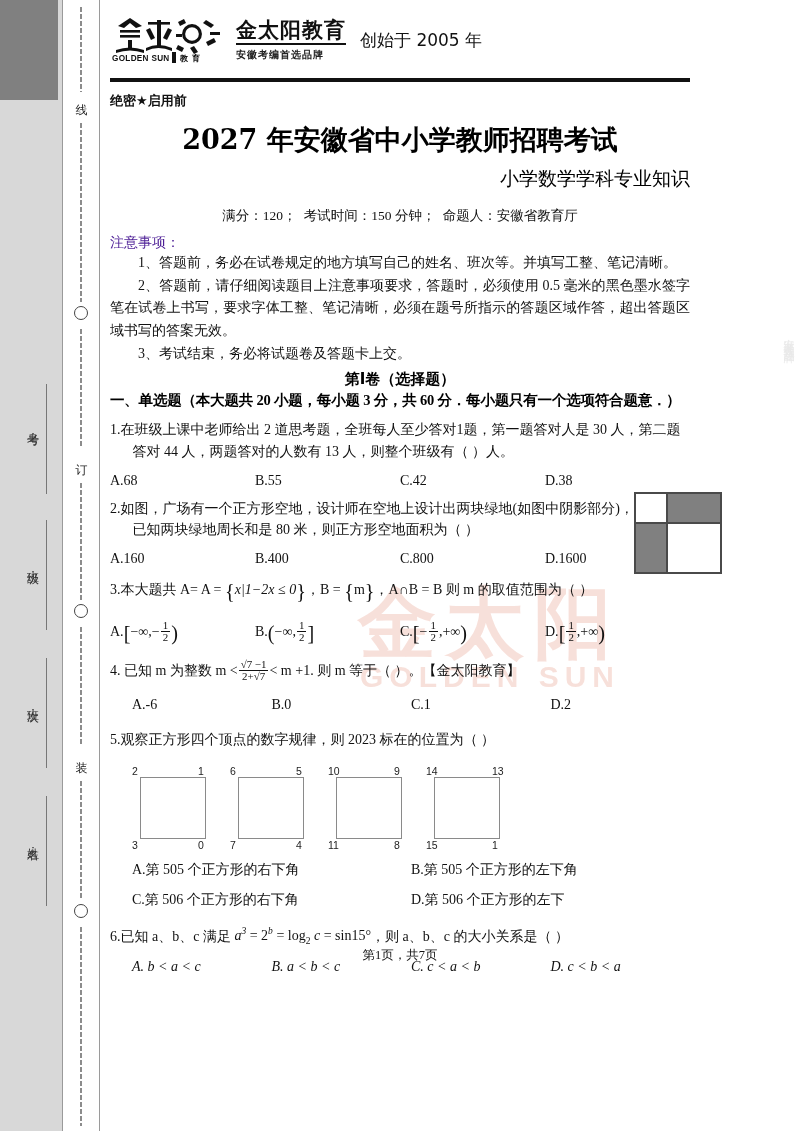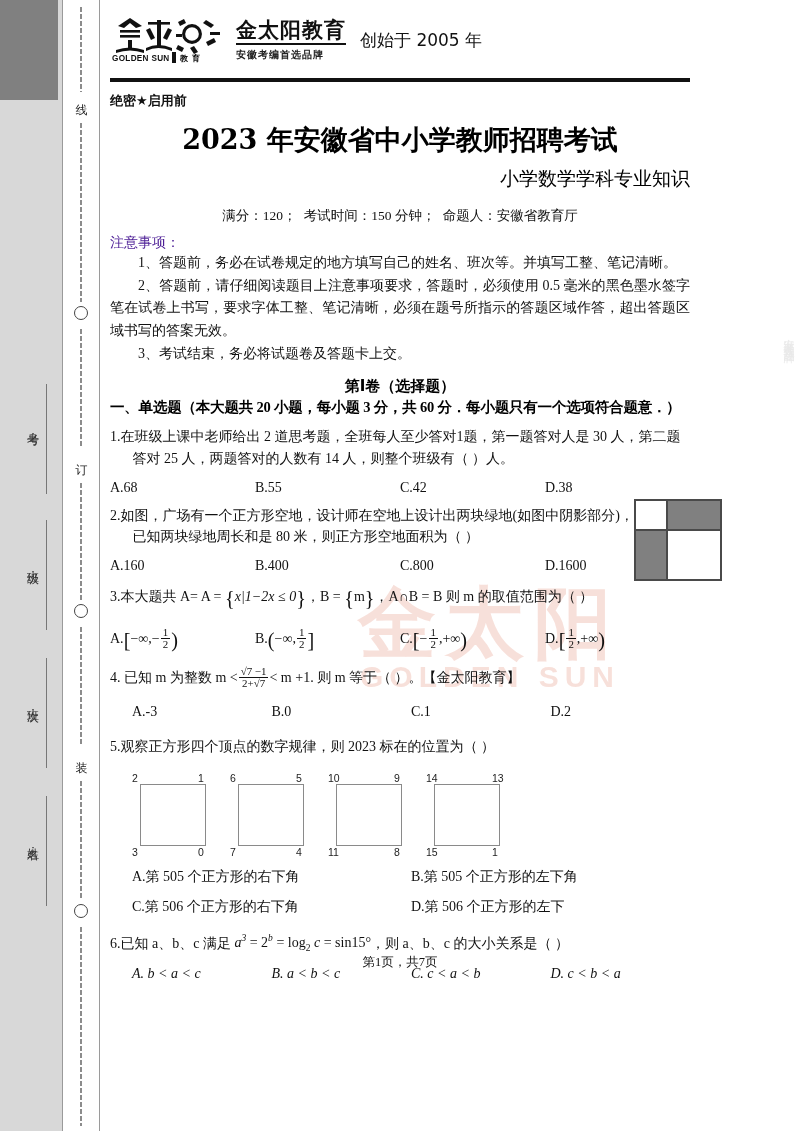--- a/index.html
+++ b/index.html
@@ -121,21 +121,21 @@
   .exam-meta span { margin: 0 2px; }
 
   .notice-title { font-size: 14px; color: #4c1d95; margin-top: 9px; }
   .notice-item {
     font-size: 14px; color: #111; line-height: 1.62; text-align: justify;
   }
   .notice-item.indent { text-indent: 2em; }
 
   .part-title {
     text-align: center; font-size: 15px; font-weight: bold; color: #000;
-    margin-top: 12px; font-family: "DejaVu Sans", "Liberation Sans", serif;
+    margin-top: 5px; font-family: "DejaVu Sans", "Liberation Sans", serif;
   }
   .section-head {
     font-size: 14.5px; font-weight: bold; color: #000; margin-top: 2px;
     letter-spacing: -0.2px;
   }
 
   .q { margin-top: 9px; font-size: 14px; color: #111; line-height: 1.55; position: relative; }
   .q-line2 { text-indent: 1.6em; }
   .opts { display: flex; margin-top: 10px; font-size: 14px; color: #111; }
   .opts > div { flex: 1 1 0; }
@@ -280,40 +280,40 @@
           <div class="brand-name">金太阳教育</div>
           <div class="brand-sub">安徽考编首选品牌</div>
         </div>
         <div class="brand-since">创始于 2005 年</div>
       </div>
     </div>
     <div class="hr-double"></div>
 
     <div class="secret">绝密★启用前</div>
 
-    <div class="title-main">2023 年安徽省中小学教师招聘考试</div>
+    <div class="title-main">2027 年安徽省中小学教师招聘考试</div>
     <div class="title-sub">小学数学学科专业知识</div>
 
     <div class="exam-meta">
       <span>满分：120；</span>
       <span>考试时间：150 分钟；</span>
       <span>命题人：安徽省教育厅</span>
     </div>
 
     <div class="notice-title">注意事项：</div>
     <div class="notice-item indent">1、答题前，务必在试卷规定的地方填写自己的姓名、班次等。并填写工整、笔记清晰。</div>
     <div class="notice-item indent">2、答题前，请仔细阅读题目上注意事项要求，答题时，必须使用 0.5 毫米的黑色墨水签字笔在试卷上书写，要求字体工整、笔记清晰，必须在题号所指示的答题区域作答，超出答题区域书写的答案无效。</div>
     <div class="notice-item indent">3、考试结束，务必将试题卷及答题卡上交。</div>
 
     <div class="part-title">第Ⅰ卷（选择题）</div>
     <div class="section-head">一、单选题（本大题共 20 小题，每小题 3 分，共 60 分．每小题只有一个选项符合题意．）</div>
 
     <div class="q">
       <span>1.</span><span>在班级上课中老师给出 2 道思考题，全班每人至少答对1题，第一题答对人是 30 人，第二题</span>
-      <div class="q-line2">答对 25 人，两题答对的人数有 14 人，则整个班级有（      ）人。</div>
+      <div class="q-line2">答对 44 人，两题答对的人数有 13 人，则整个班级有（      ）人。</div>
     </div>
     <div class="opts">
       <div>A.68</div>
       <div>B.55</div>
       <div>C.42</div>
       <div>D.38</div>
     </div>
 
     <div class="q">
       <span>2.</span><span>如图，广场有一个正方形空地，设计师在空地上设计出两块绿地(如图中阴影部分)，</span>
@@ -350,21 +350,21 @@
       <div>
         <span>D.</span><span class="brk">[</span><span class="frac"><span class="num">1</span><span class="den">2</span></span>,+∞<span class="brk">)</span>
       </div>
     </div>
 
     <div class="q" style="margin-top:14px;">
       <span>4.</span>
       <span>已知 m 为整数 m &lt;</span><span class="frac"><span class="num sqrt">√7 −1</span><span class="den sqrt">2+√7</span></span><span>&lt; m +1. 则 m 等于（          ）。【金太阳教育】</span>
     </div>
     <div class="opts" style="margin-top:14px; padding-left:22px;">
-      <div>A.-3</div>
+      <div>A.-6</div>
       <div>B.0</div>
       <div>C.1</div>
       <div>D.2</div>
     </div>
 
     <div class="q" style="margin-top:16px;">
       <span>5.</span><span>观察正方形四个顶点的数字规律，则 2023 标在的位置为（       ）</span>
     </div>
     <div class="fig-q5">
       <div class="sqbox">

